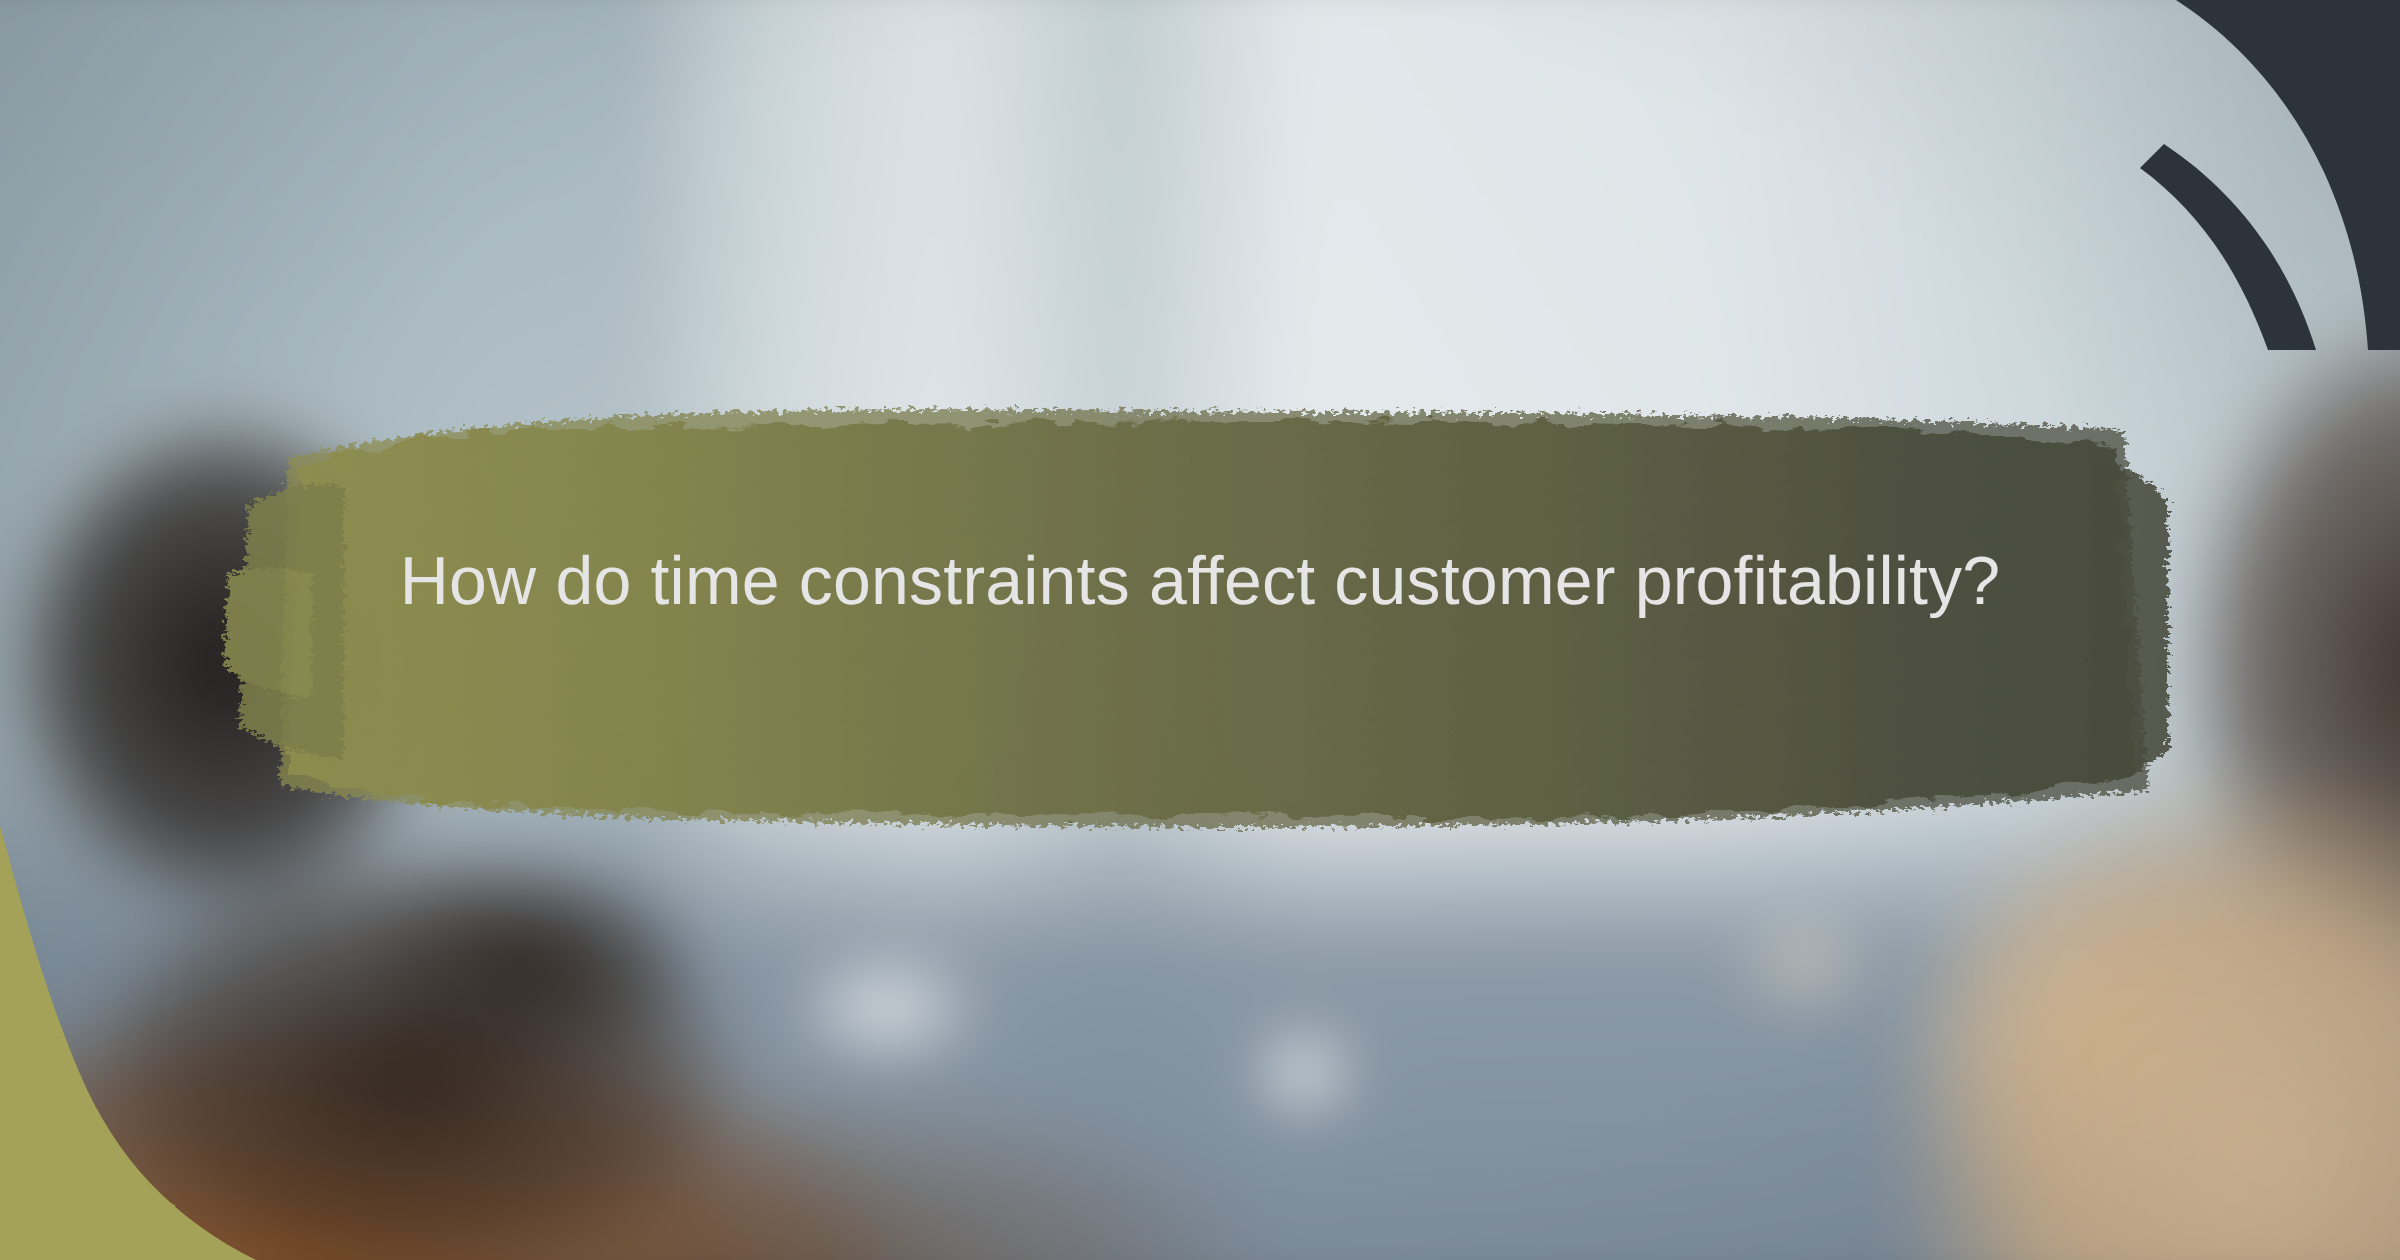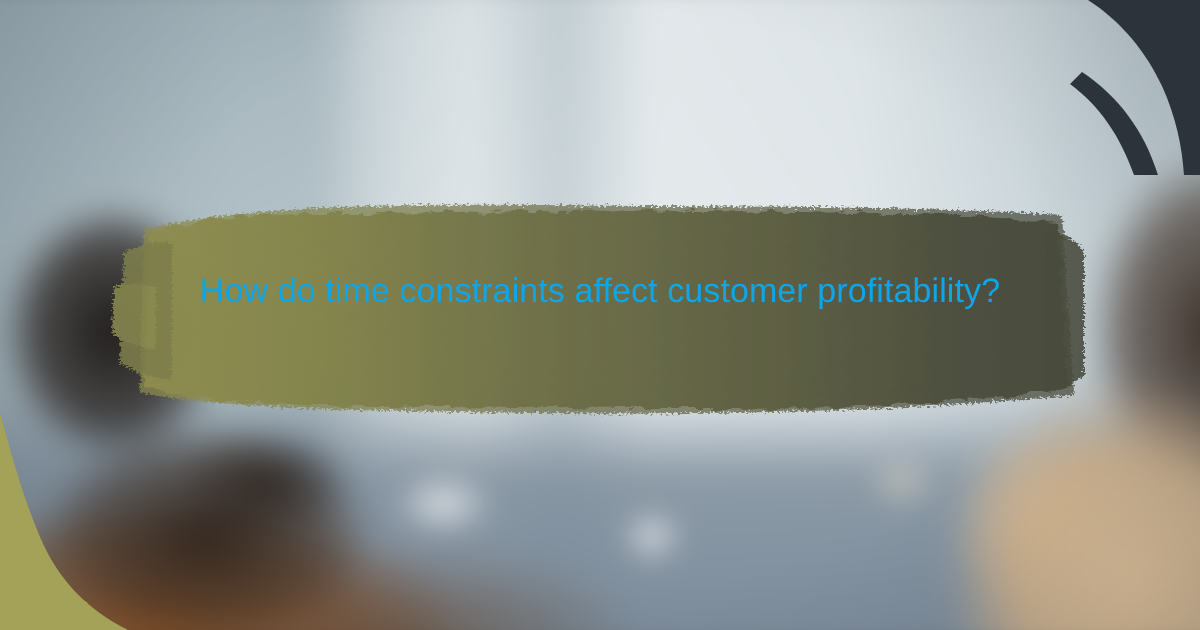--- a/index.html
+++ b/index.html
@@ -84,21 +84,21 @@
   }
   .brush-wrap svg { display: block; width: 100%; height: 100%; }
 
   
   .headline {
     position: absolute;
     left: 190px;
     top: 265px;
     width: 820px;
     text-align: center;
-    color: #0ea5e9;
+    color: #e5e5e5;
     font-size: 34px;
     line-height: 52px;
     font-weight: 400;
     letter-spacing: 0.1px;
     text-rendering: geometricPrecision;
     white-space: pre-line;
   }
 </style>
 </head>
 <body>

